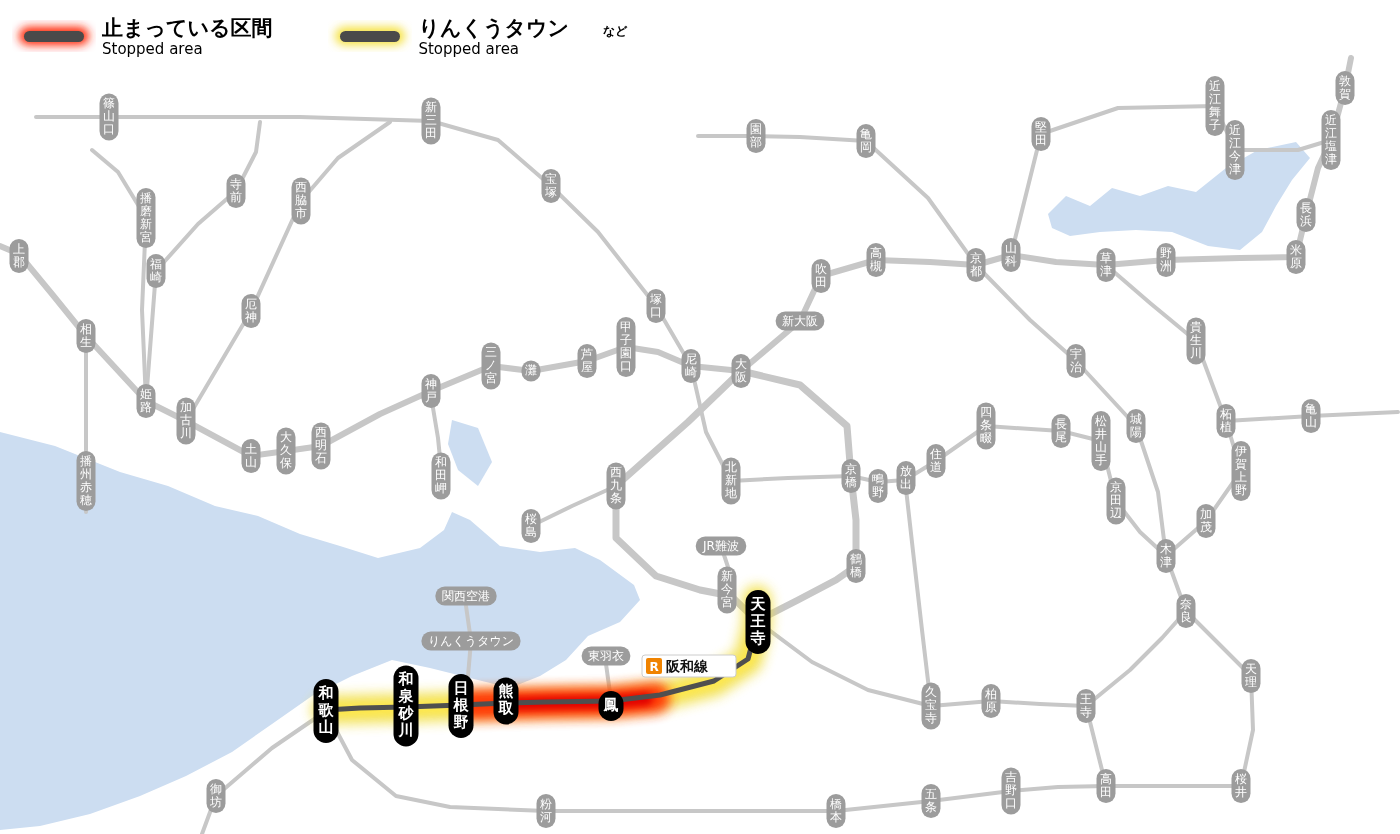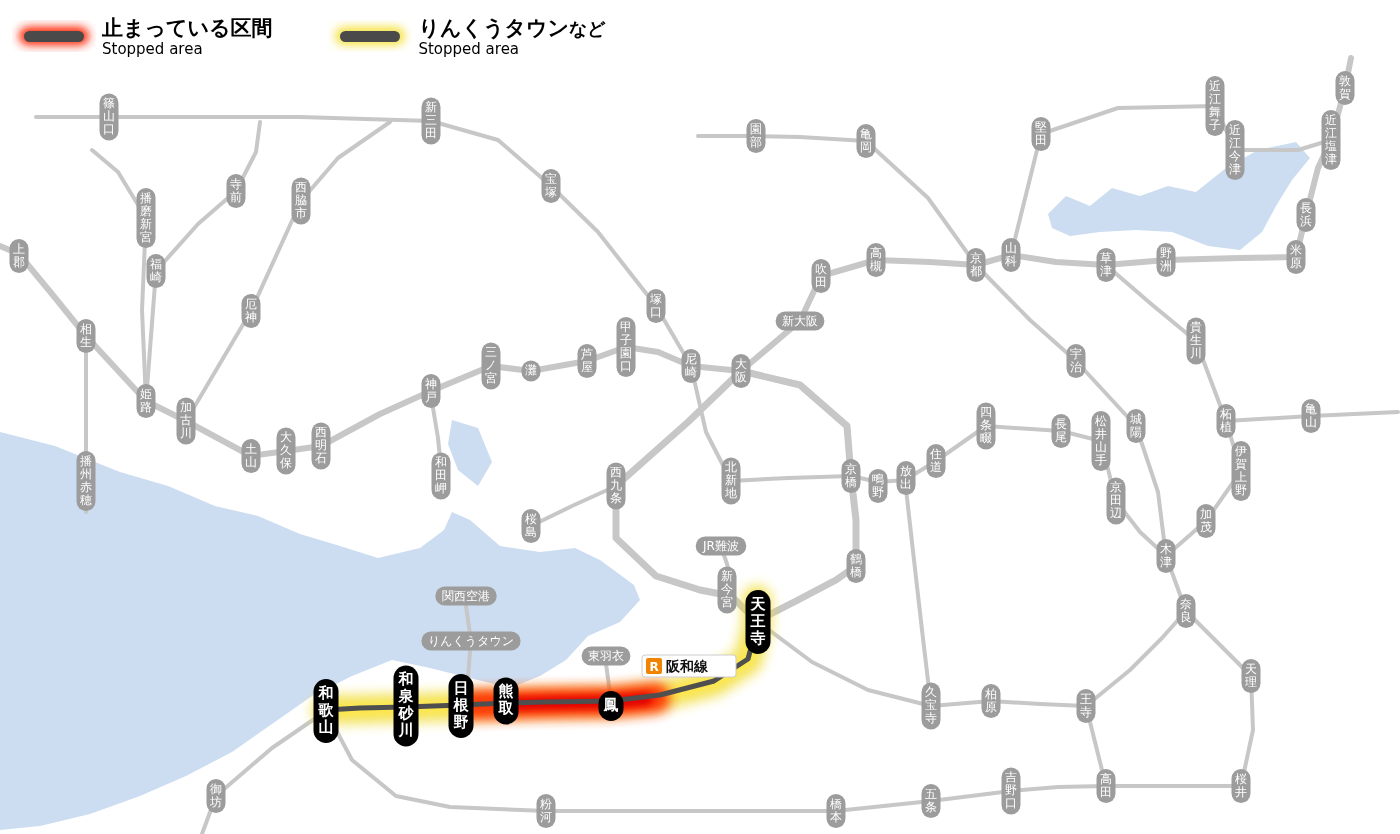--- a/index.html
+++ b/index.html
@@ -6,21 +6,21 @@
   #stage{position:relative;width:1400px;height:834px;background:#ffffff;overflow:hidden;
          font-family:"DejaVu Sans","Liberation Sans",sans-serif;}
   #map-svg{position:absolute;left:0;top:0;}
   #map-svg text{font-family:"DejaVu Sans","Liberation Sans",sans-serif;}
   #legend{position:absolute;top:16px;left:12px;display:flex;align-items:flex-start;}
   .legend-item{display:flex;align-items:flex-start;}
   .legend-item + .legend-item{margin-left:56px;}
   .legend-swatch{flex:0 0 auto;margin-top:4px;}
   .legend-text{margin-left:6px;}
   .legend-text .ja{font-size:21px;font-weight:bold;color:#000;line-height:1.15;white-space:nowrap;}
-  .legend-text .ja .suffix{font-size:18px;}
+  .legend-text .ja .suffix{font-size:12px;margin-left:34px;}
   .legend-text .en{font-size:15px;color:#000;line-height:1.2;}
 </style>
 </head>
 <body>
 
 <div id="stage">
 
   <svg id="map-svg" width="1400" height="834" viewBox="0 0 1400 834">
     <defs>
       <filter id="glow6" filterUnits="userSpaceOnUse" x="0" y="0" width="1400" height="834">

